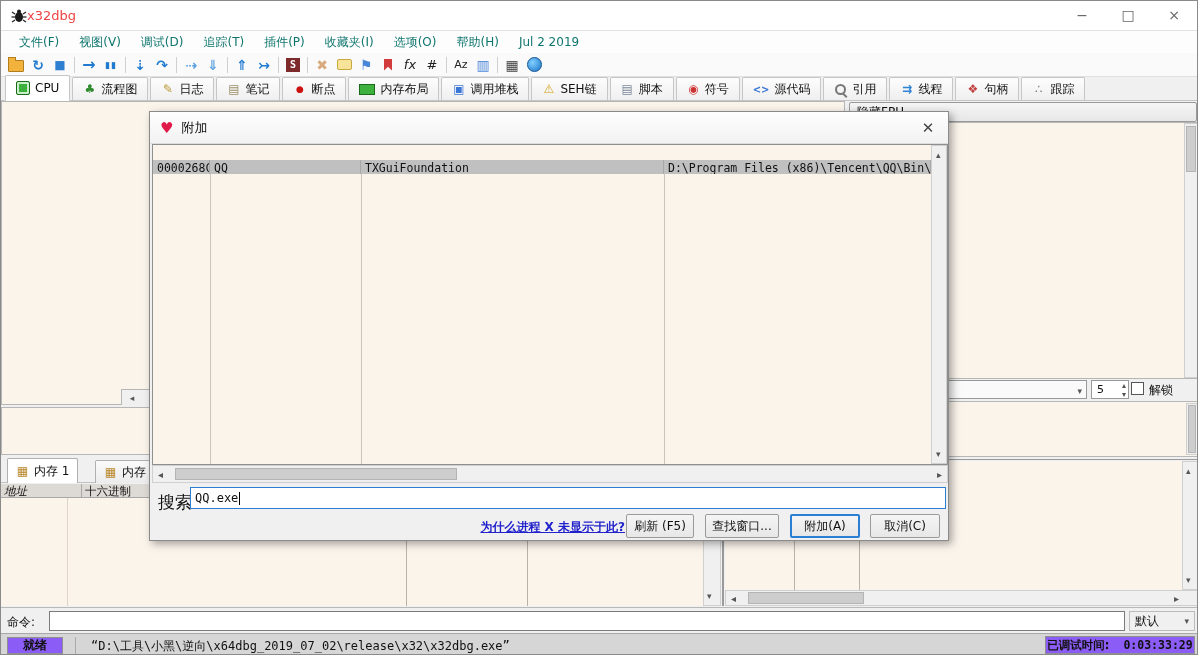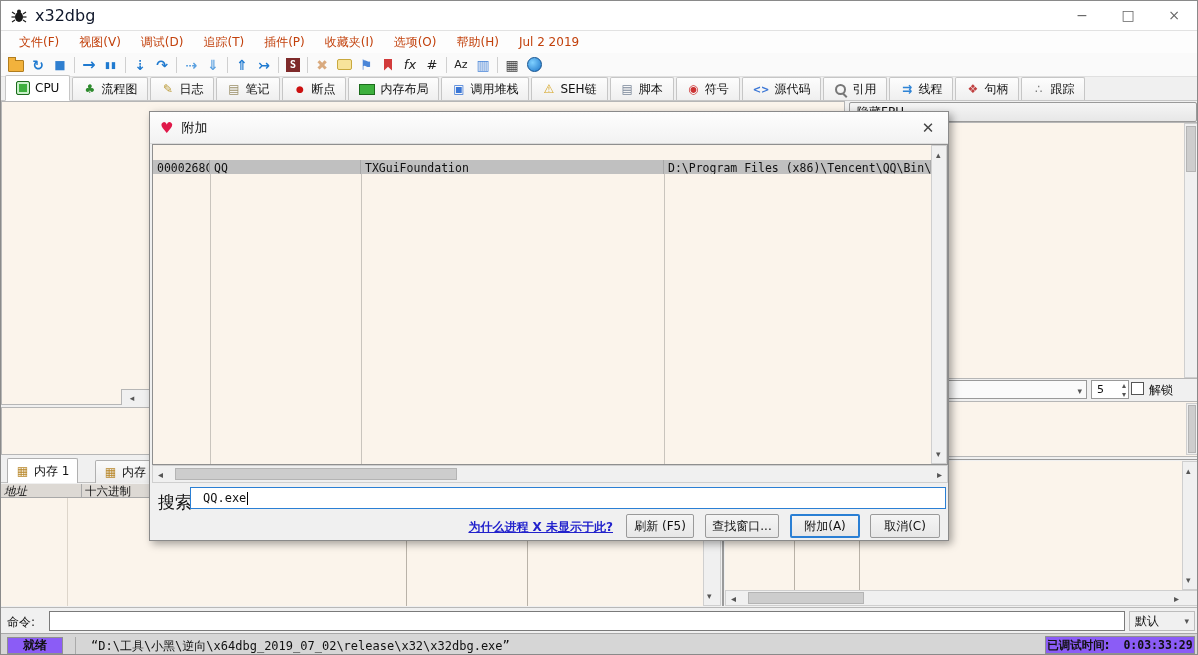--- a/index.html
+++ b/index.html
@@ -3,25 +3,25 @@
 <meta charset="utf-8">
 <style>
   html,body{margin:0;padding:0;background:#e8e8e8;}
   .screen{position:relative;width:1198px;height:655px;background:#f0f0f0;
     font-family:"DejaVu Sans",sans-serif;font-size:12px;color:#111;
     border:1px solid #8a8a8a;box-sizing:border-box;overflow:hidden;}
   .p{position:absolute;box-sizing:border-box;}
   .cream{background:#fbf4eb;border:1px solid #b6b6b6;}
   
   .titlebar{left:0;top:0;width:100%;height:30px;background:#fff;border-bottom:1px solid #e2e2e2;display:flex;align-items:center;}
-  .title-text{color:#0f172a;font-size:16px;margin-left:8px;}
+  .title-text{color:#ef4444;font-size:13px;}
   .wctl{width:46px;height:29px;text-align:center;line-height:29px;color:#666;font-size:14px;}
   
   .menubar{left:0;top:30px;width:100%;height:22px;background:#fdfdfd;display:flex;align-items:center;padding-left:8px;}
-  .menu-item{padding:0 10px;color:#c2410c;}
+  .menu-item{padding:0 10px;color:#0f766e;}
   
   .toolbar{left:0;top:52px;width:100%;height:24px;background:#fafafa;border-bottom:1px solid #e0e0e0;display:flex;align-items:center;padding-left:4px;}
   .tbi{width:22px;height:20px;display:flex;align-items:center;justify-content:center;font-size:14px;}
   .tsep{width:1px;height:16px;background:#d0d0d0;margin:0 3px;}
   .ic-folder{width:14px;height:10px;background:#f2b23c;border:1px solid #b17d1e;border-radius:1px;position:relative;margin-top:2px;}
   .ic-folder:before{content:"";position:absolute;top:-4px;left:-1px;width:6px;height:3px;background:#f2b23c;border:1px solid #b17d1e;border-bottom:none;}
   .ic-s{width:14px;height:14px;background:#7e2a2a;color:#fff;font:bold 10px/14px "DejaVu Sans Mono",monospace;text-align:center;}
   .ic-bubble{width:13px;height:9px;background:#f7e39a;border:1px solid #c9a93e;border-radius:2px;}
   .ic-bm{width:8px;height:12px;background:#d23b3b;clip-path:polygon(0 0,100% 0,100% 100%,50% 68%,0 100%);}
   .ic-globe{width:13px;height:13px;border-radius:50%;background:radial-gradient(circle at 35% 35%,#7fd0ff,#1c74c9);border:1px solid #11518f;}
@@ -310,26 +310,26 @@
       </div>
     </div>
 
     <div class="p sbtrack" style="left:2px;top:353px;width:796px;height:18px;">
       <span class="p sarrow" style="left:5px;top:2px;font-size:10px;">◂</span>
       <div class="p sbthumb" style="left:22px;top:2px;width:282px;height:12px;"></div>
       <span class="p sarrow" style="right:5px;top:2px;font-size:10px;">▸</span>
     </div>
 
     <span class="p" style="left:8px;top:379px;font-size:17px;">搜索:</span>
-    <div class="p" style="left:40px;top:375px;width:756px;height:22px;background:#fff;border:1px solid #2a7fd4;display:flex;align-items:center;padding-left:12px;">
+    <div class="p" style="left:40px;top:375px;width:756px;height:22px;background:#fff;border:1px solid #2a7fd4;display:flex;align-items:center;padding-left:4px;">
       <span class="mono" style="font-size:12px;">QQ.exe</span>
         <span class="caret"></span>
     </div>
 
-    <span class="p link" style="left:316px;top:407px;width:147px;text-align:right;">为什么进程 X 未显示于此?</span>
+    <span class="p link" style="left:328px;top:407px;width:147px;text-align:right;">为什么进程 X 未显示于此?</span>
     <div class="p btn" style="left:476px;top:402px;width:68px;height:24px;">刷新 (F5)</div>
     <div class="p btn" style="left:555px;top:402px;width:74px;height:24px;">查找窗口...</div>
     <div class="p btn default" style="left:640px;top:402px;width:70px;height:24px;">附加(A)</div>
     <div class="p btn" style="left:720px;top:402px;width:70px;height:24px;">取消(C)</div>
   </div>
 
   <div class="p" style="left:0;top:606px;width:1198px;height:26px;background:#f0f0f0;border-top:1px solid #b8b8b8;">
     <span class="p" style="left:6px;top:6px;font-size:12px;">命令:</span>
     <div class="p mono" style="left:48px;top:3px;width:1076px;height:20px;background:#fff;border:1px solid #7a7a7a;font-size:12px;padding:2px 4px;"></div>
     <div class="p" style="left:1128px;top:3px;width:66px;height:20px;background:#f0f0f0;border:1px solid #bcbcbc;display:flex;align-items:center;justify-content:space-between;padding:0 5px;font-size:12px;">

